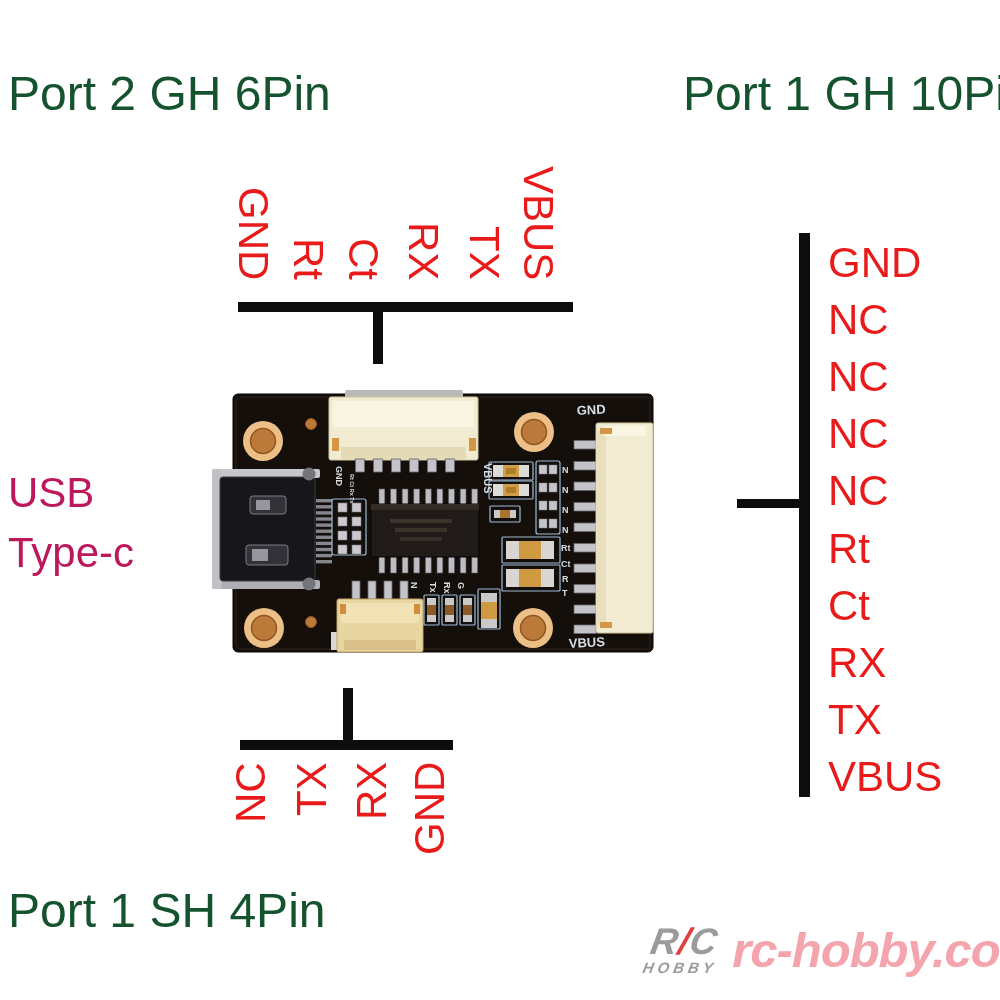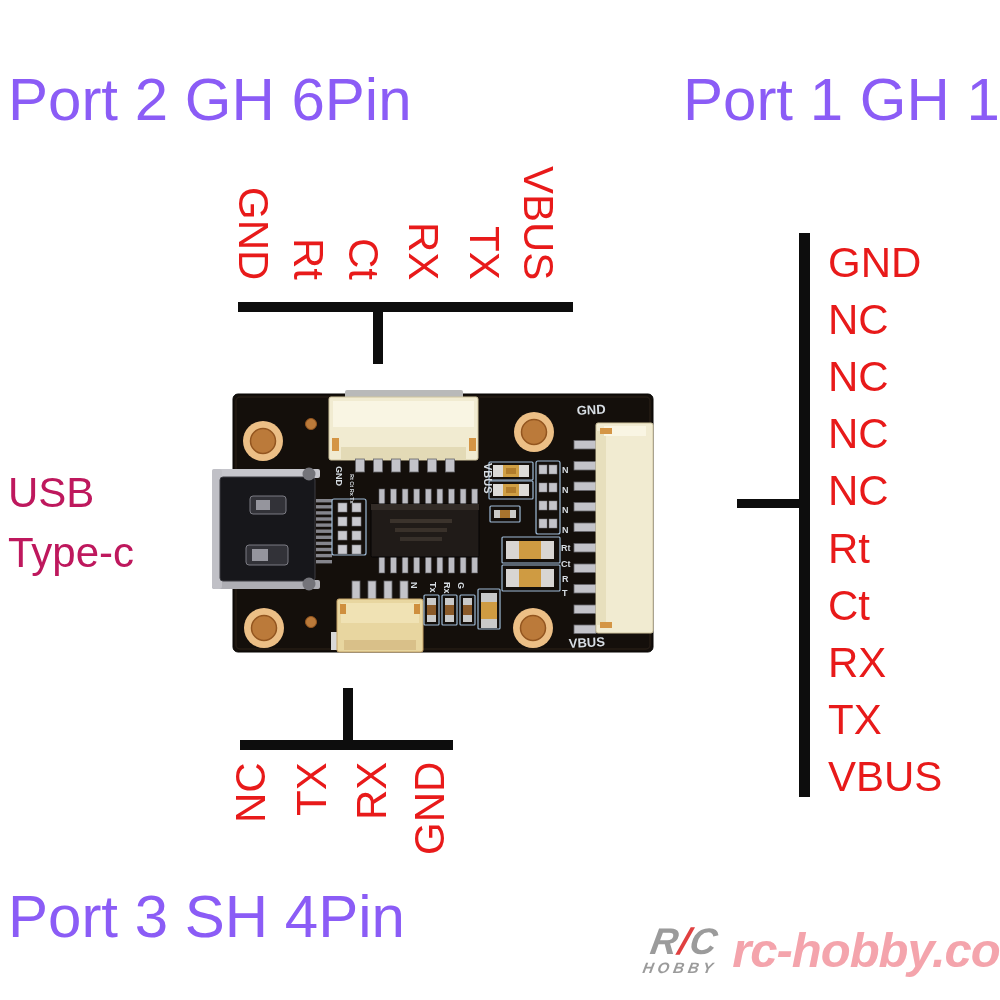--- a/index.html
+++ b/index.html
@@ -1,19 +1,19 @@
 <!DOCTYPE html>
 <html><head>
 <meta charset="utf-8">
 <style>
   * { margin:0; padding:0; box-sizing:border-box; }
   body { background:#fff; font-family:"Liberation Sans", sans-serif; }
   .canvas { position:relative; width:1000px; height:1000px; background:#ffffff; overflow:hidden; }
 
-  .title { position:absolute; font-size:60px; line-height:1em; color:#8b5cf6; letter-spacing:0; white-space:nowrap;text-align:right; }
+  .title { position:absolute; font-size:48px; line-height:1em; color:#14532d; letter-spacing:0; white-space:nowrap;text-align:right; }
   .usb-label { position:absolute; left:8px; top:463px; font-size:42px; line-height:60px; color:#be185d; }
 
   .bar { position:absolute; background:#0d0d0d; }
 
   
   .vlabel { position:absolute; width:44px; color:#e81a1a; font-size:42px; line-height:44px;
             writing-mode:vertical-rl; text-align:end; white-space:nowrap; }
   .vlabel.down { top:140px; height:140px; }
   .vlabel.up   { top:762px; height:100px; transform:rotate(180deg); }
 
@@ -31,21 +31,21 @@
   .wm-hobby { font-size:15px; font-weight:bold; font-style:italic; color:#9b9b9b; letter-spacing:4px; line-height:16px; }
   .wm-site { font-size:49px; font-weight:bold; font-style:italic; color:#f4a4ac; letter-spacing:-1px; white-space:nowrap; }
 </style>
 </head>
 <body>
 
 <div class="canvas">
 
   <div class="title" style="left:8px; top:70px;">Port 2 GH 6Pin</div>
   <div class="title" style="left:683px; top:70px;">Port 1 GH 10Pin</div>
-  <div class="title" style="left:8px; top:887px;">Port 3 SH 4Pin</div>
+  <div class="title" style="left:8px; top:887px;">Port 1 SH 4Pin</div>
 
   <div class="usb-label">
     <div>USB</div>
     <div>Type-c</div>
   </div>
 
   <div class="bar" style="left:238px; top:302px; width:335px; height:10px;"></div>
   <div class="bar" style="left:373px; top:312px; width:10px; height:52px;"></div>
 
   <div class="vlabel down" style="left:231px;">GND</div>

